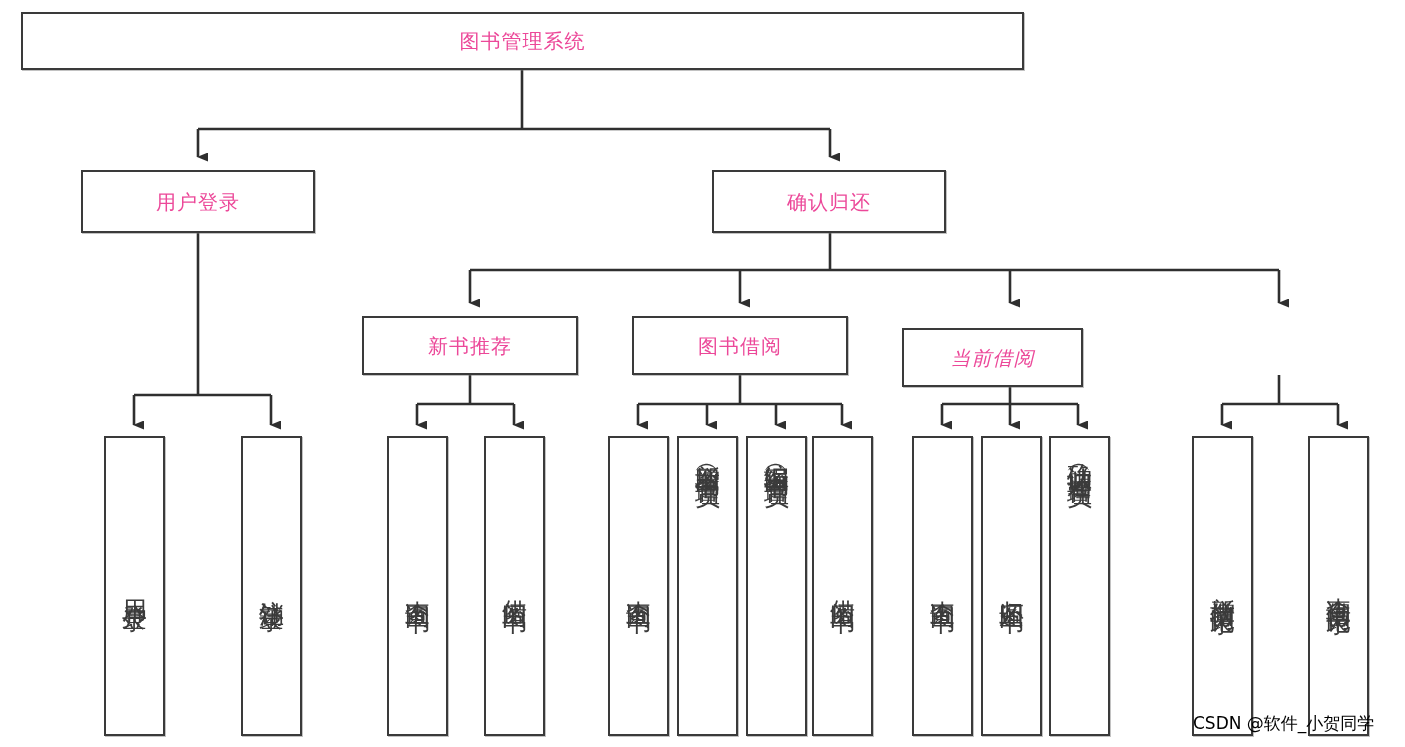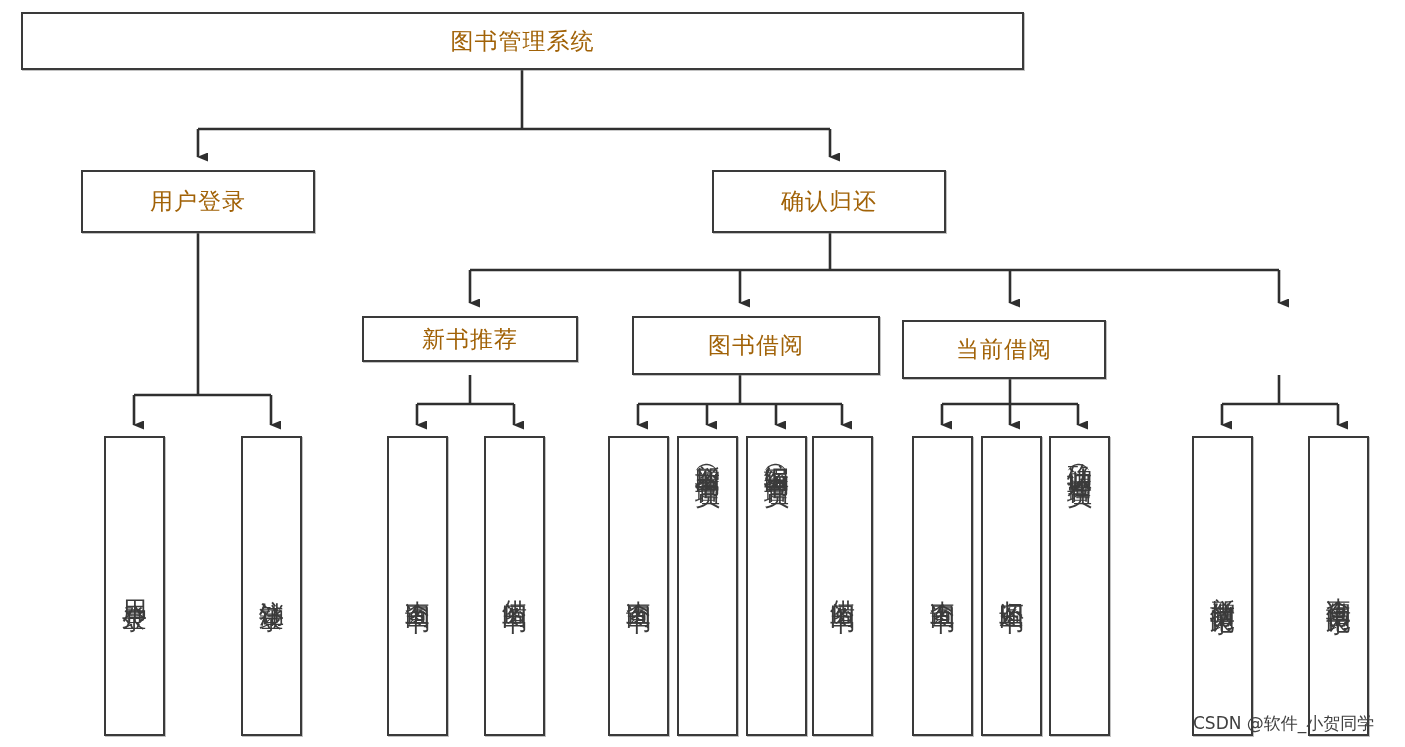--- a/index.html
+++ b/index.html
@@ -30,22 +30,22 @@
     position: absolute;
     box-sizing: border-box;
     background: #ffffff;
     border: 2.5px solid #3a3a3a;
     display: flex;
     align-items: center;
     justify-content: center;
     box-shadow: 1px 1px 0 rgba(120,120,120,0.45);
   }
   .node-label-h {
-    font-size: 23px;
-    color: #a16207;
+    font-size: 20px;
+    color: #ec4899;
     letter-spacing: 1px;
     line-height: 1;
     white-space: nowrap;
     font-family: "DejaVu Sans", "Liberation Sans", sans-serif;
   }
   .leaf-box {
     position: absolute;
     box-sizing: border-box;
     background: #ffffff;
     border: 2.5px solid #3a3a3a;
@@ -66,21 +66,21 @@
     line-height: 1;
     letter-spacing: 3px;
     white-space: nowrap;
     font-family: "DejaVu Sans", "Liberation Sans", sans-serif;
   }
   .watermark {
     position: absolute;
     left: 1193px;
     top: 712px;
     font-size: 17px;
-    color: #404040;
+    color: #000000;
     white-space: nowrap;
     font-family: "DejaVu Sans", "Liberation Sans", sans-serif;
   }
 </style>
 </head>
 <body>
 
 <div id="diagram-root">
 
   <svg id="tree-svg" viewBox="0 0 1405 747" xmlns="http://www.w3.org/2000/svg">
@@ -152,27 +152,27 @@
     <span class="node-label-h">图书管理系统</span>
   </div>
 
   <div class="node-box" style="left:81px; top:170px; width:234px; height:63px;">
     <span class="node-label-h">用户登录</span>
   </div>
   <div class="node-box" style="left:712px; top:170px; width:234px; height:63px;">
     <span class="node-label-h">确认归还</span>
   </div>
 
-  <div class="node-box" style="left:362px; top:316px; width:216px; height:46px;">
+  <div class="node-box" style="left:362px; top:316px; width:216px; height:59px;">
     <span class="node-label-h">新书推荐</span>
   </div>
-  <div class="node-box" style="left:632px; top:316px; width:248px; height:59px;">
+  <div class="node-box" style="left:632px; top:316px; width:216px; height:59px;">
     <span class="node-label-h">图书借阅</span>
   </div>
-  <div class="node-box" style="left:902px; top:320px; width:204px; height:59px;">
+  <div class="node-box" style="left:902px; top:328px; width:181px; height:59px;font-style:italic;">
     <span class="node-label-h">当前借阅</span>
   </div>
 
   <div class="leaf-box center-v" style="left:104px; top:436px; width:61px; height:300px;">
     <span class="node-label-v">用户登录</span>
   </div>
   <div class="leaf-box center-v" style="left:241px; top:436px; width:61px; height:300px;">
     <span class="node-label-v">注销登录</span>
   </div>
 

